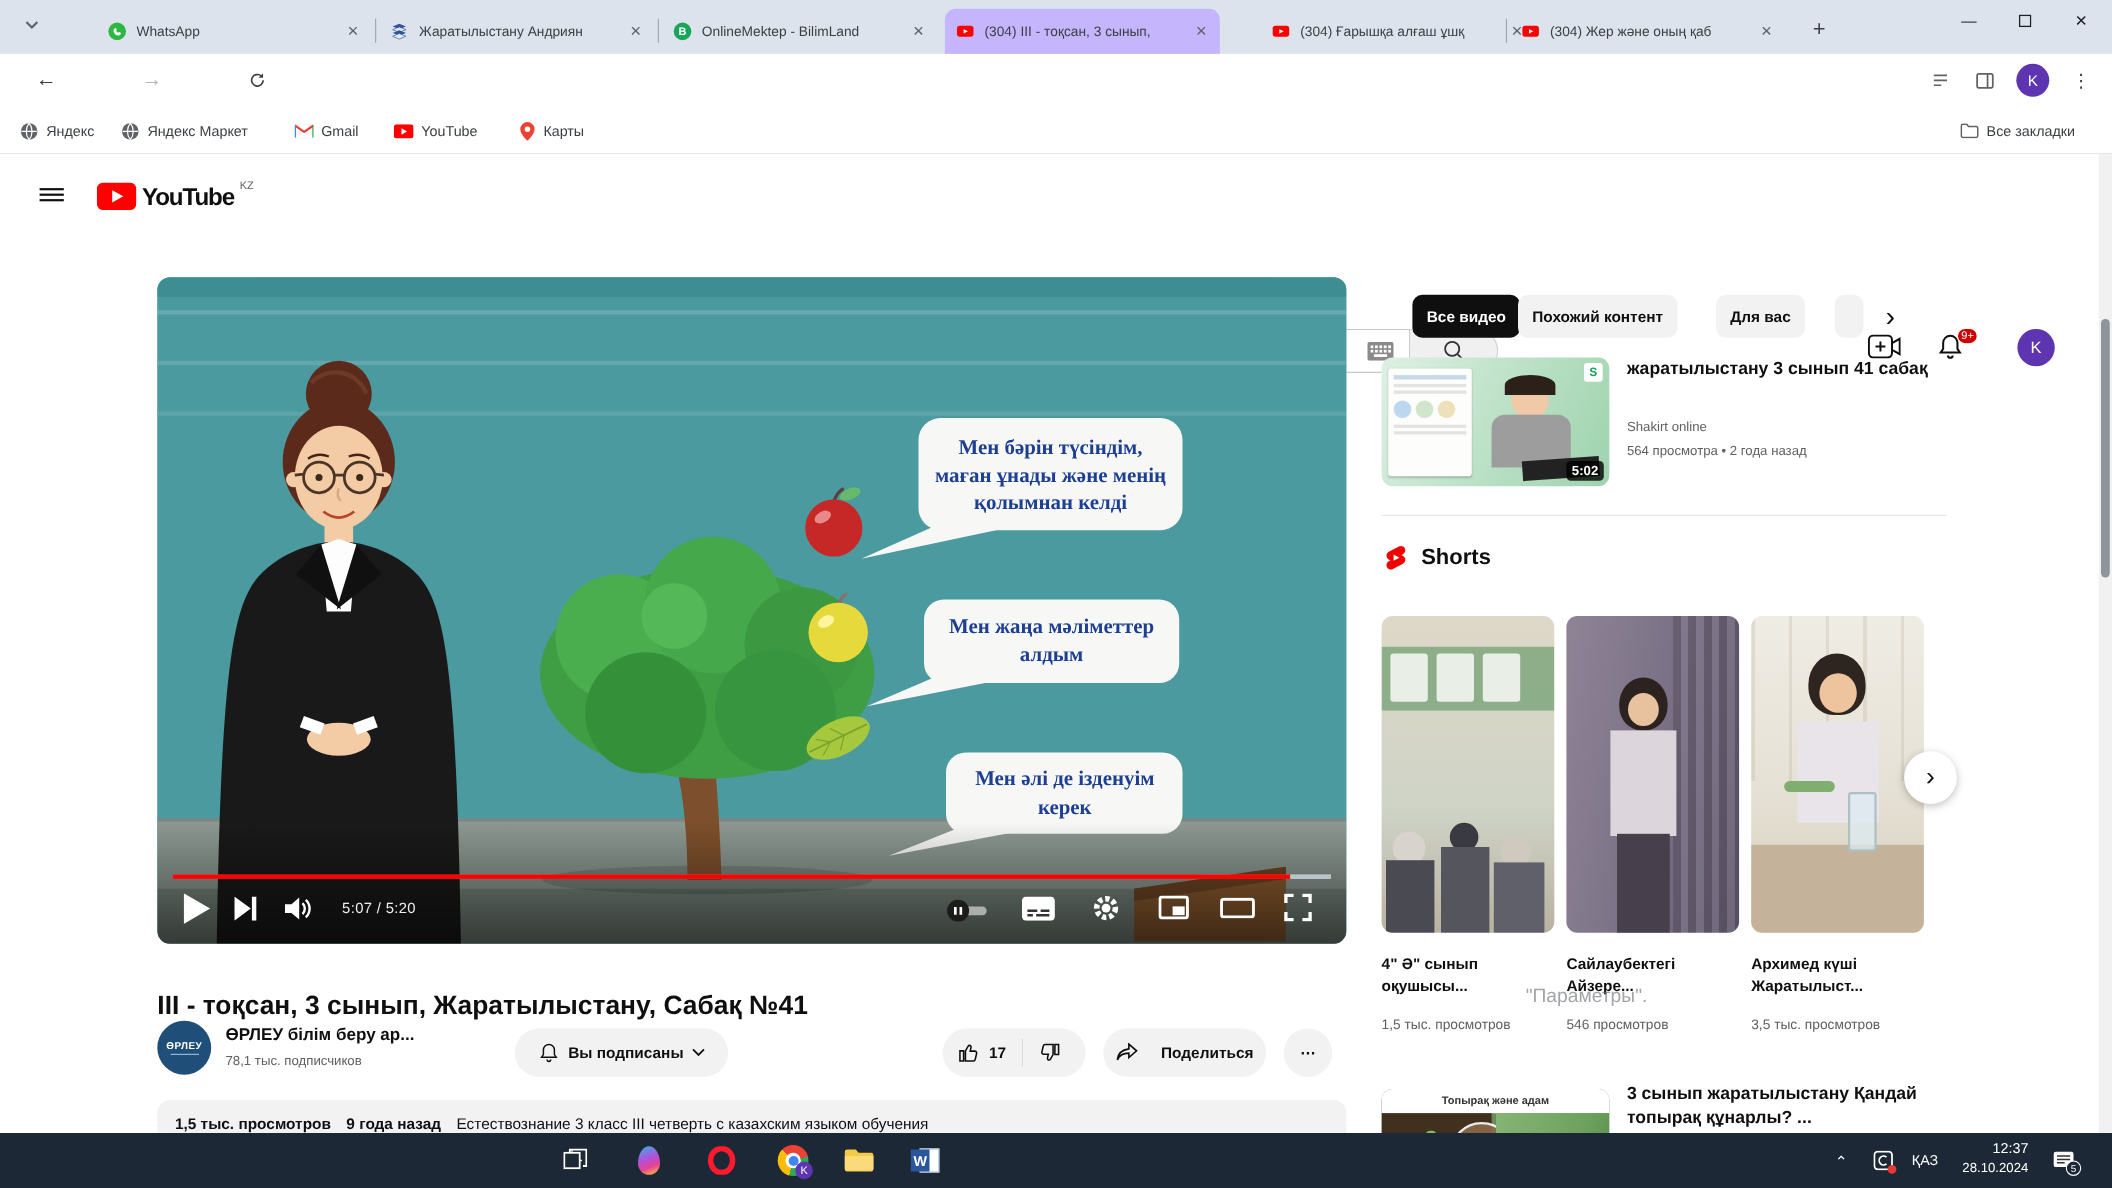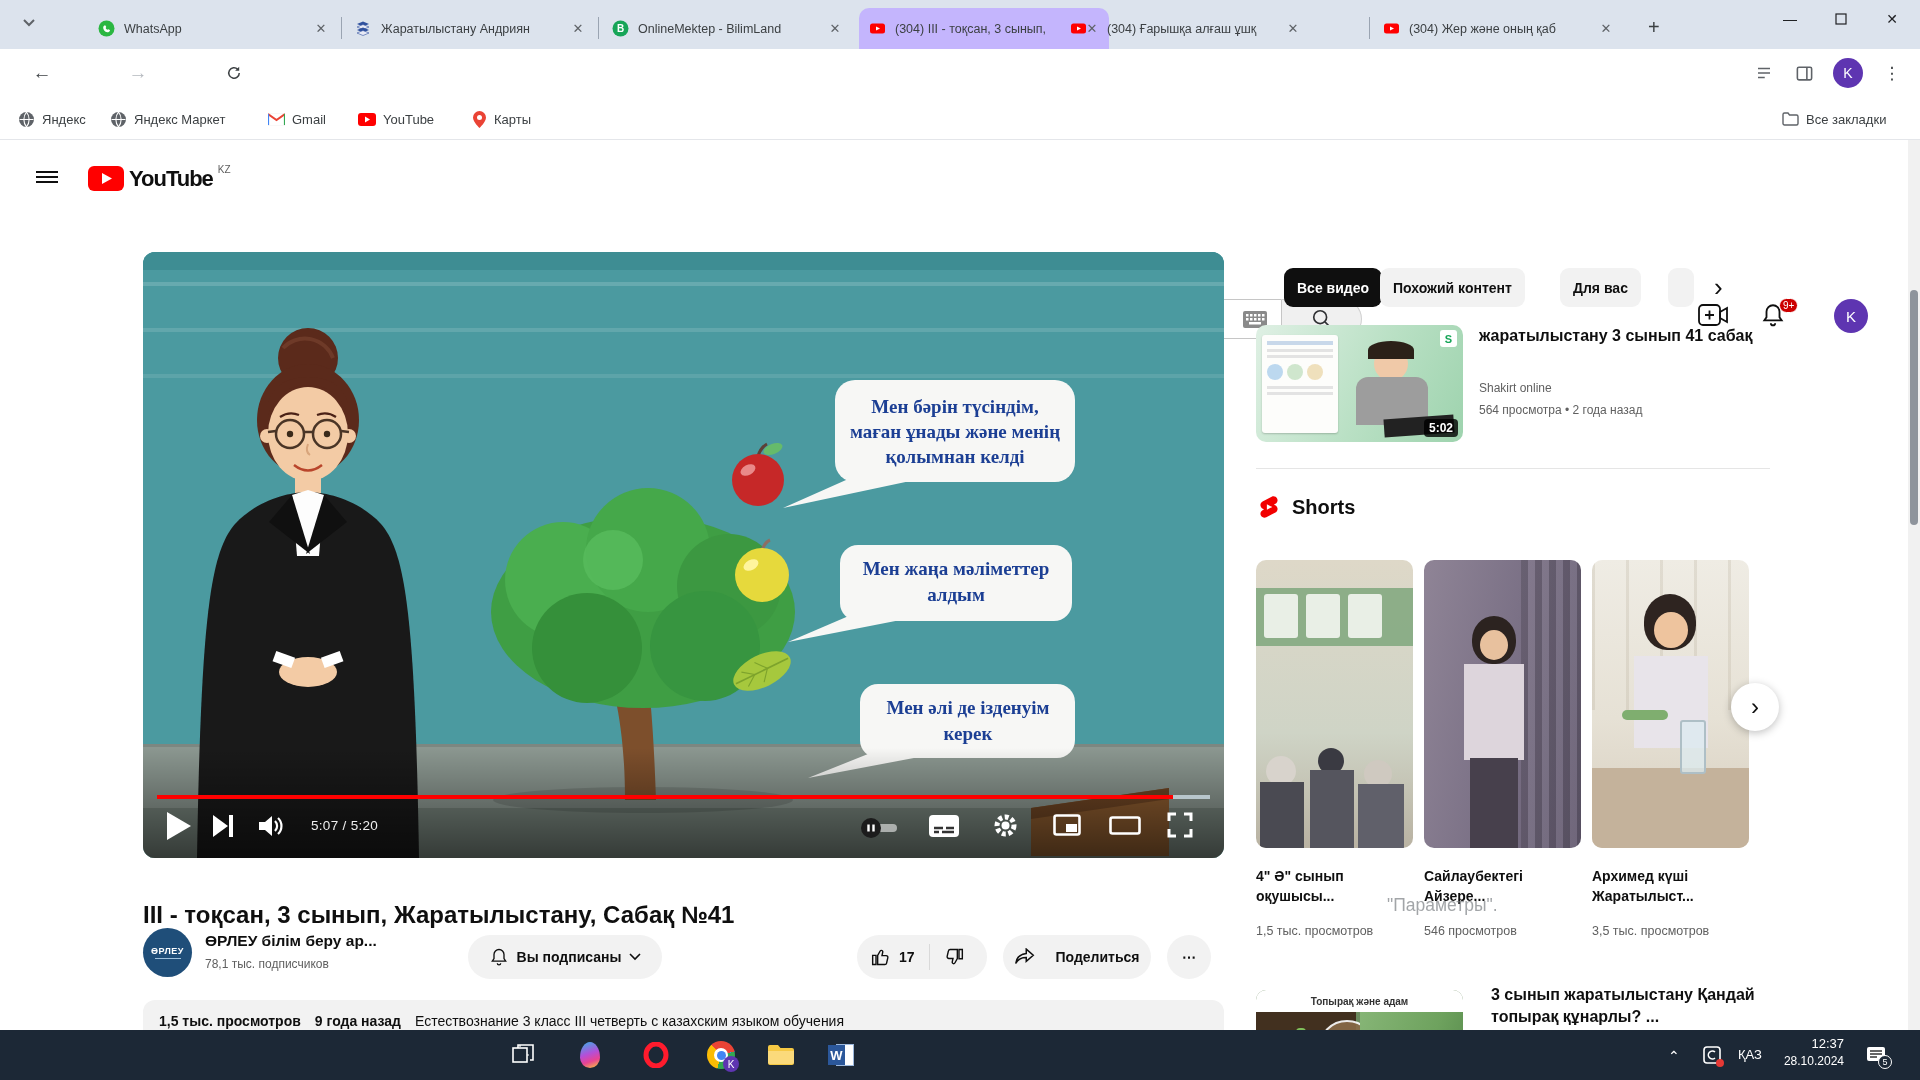--- a/index.html
+++ b/index.html
@@ -137,21 +137,21 @@
 
   <div class="tab active" style="left:859px;">
     <svg class="fav" viewBox="0 0 17 17">
         <rect x="1" y="3.5" width="15" height="10" rx="2.5" fill="#f00"></rect>
         <polygon points="7,6.5 11,8.5 7,10.5" fill="#fff"></polygon>
       </svg>
     <span class="ttl">(304) III - тоқсан, 3 сынып,</span>
     <span class="cls">✕</span>
   </div>
 
-  <div class="tab" style="left:1060px;gap:11px;">
+  <div class="tab" style="left:1146px;">
     <svg class="fav" viewBox="0 0 17 17">
         <rect x="1" y="3.5" width="15" height="10" rx="2.5" fill="#f00"></rect>
         <polygon points="7,6.5 11,8.5 7,10.5" fill="#fff"></polygon>
       </svg>
     <span class="ttl">(304) Ғарышқа алғаш ұшқ</span>
     <span class="cls">✕</span>
   </div>
   <div class="tabsep" style="left:1369px;"></div>
 
   <div class="tab" style="left:1373px;">
@@ -590,21 +590,21 @@
   <div class="abs" style="left:0; top:0; width:207px; height:22px; background:#fff; display:flex; align-items:center; justify-content:center;">
     <span style="font-size:10px; font-weight:bold; color:#333;">Топырақ және адам</span>
   </div>
   <div class="abs" style="left:0; top:22px; width:100px; height:95px; background:#42301f;"></div>
   <div class="abs" style="left:14px; top:44px; width:8px; height:22px; background:#6fae4e; border-radius:4px;"></div>
   <div class="abs" style="left:40px; top:38px; width:10px; height:28px; background:#7fbe5a; border-radius:4px;"></div>
   <div class="abs" style="left:66px; top:48px; width:8px; height:20px; background:#6fae4e; border-radius:4px;"></div>
   <div class="abs" style="left:62px; top:30px; width:58px; height:58px; border-radius:50%; background:#8a6a48; border:2px solid #fff; opacity:.9;"></div>
   <div class="abs" style="left:104px; top:22px; width:103px; height:95px; background:linear-gradient(110deg,#86b576 0%,#6ea25e 60%,#55884a 100%);"></div>
 </div>
-<div class="abs sv-title" style="left:1479px; top:984px; width:280px;margin-left:12px;">3 сынып жаратылыстану Қандай топырақ құнарлы? ...</div>
+<div class="abs sv-title" style="left:1479px; top:984px; width:280px;">3 сынып жаратылыстану Қандай топырақ құнарлы? ...</div>
 
 <div id="watermark">
   <div class="w2" style="margin-top:2px;">"Параметры".</div>
 </div>
 
 <div id="sbtrack">
   <div id="sbthumb"></div>
 </div>
 
 <div id="taskbar">

